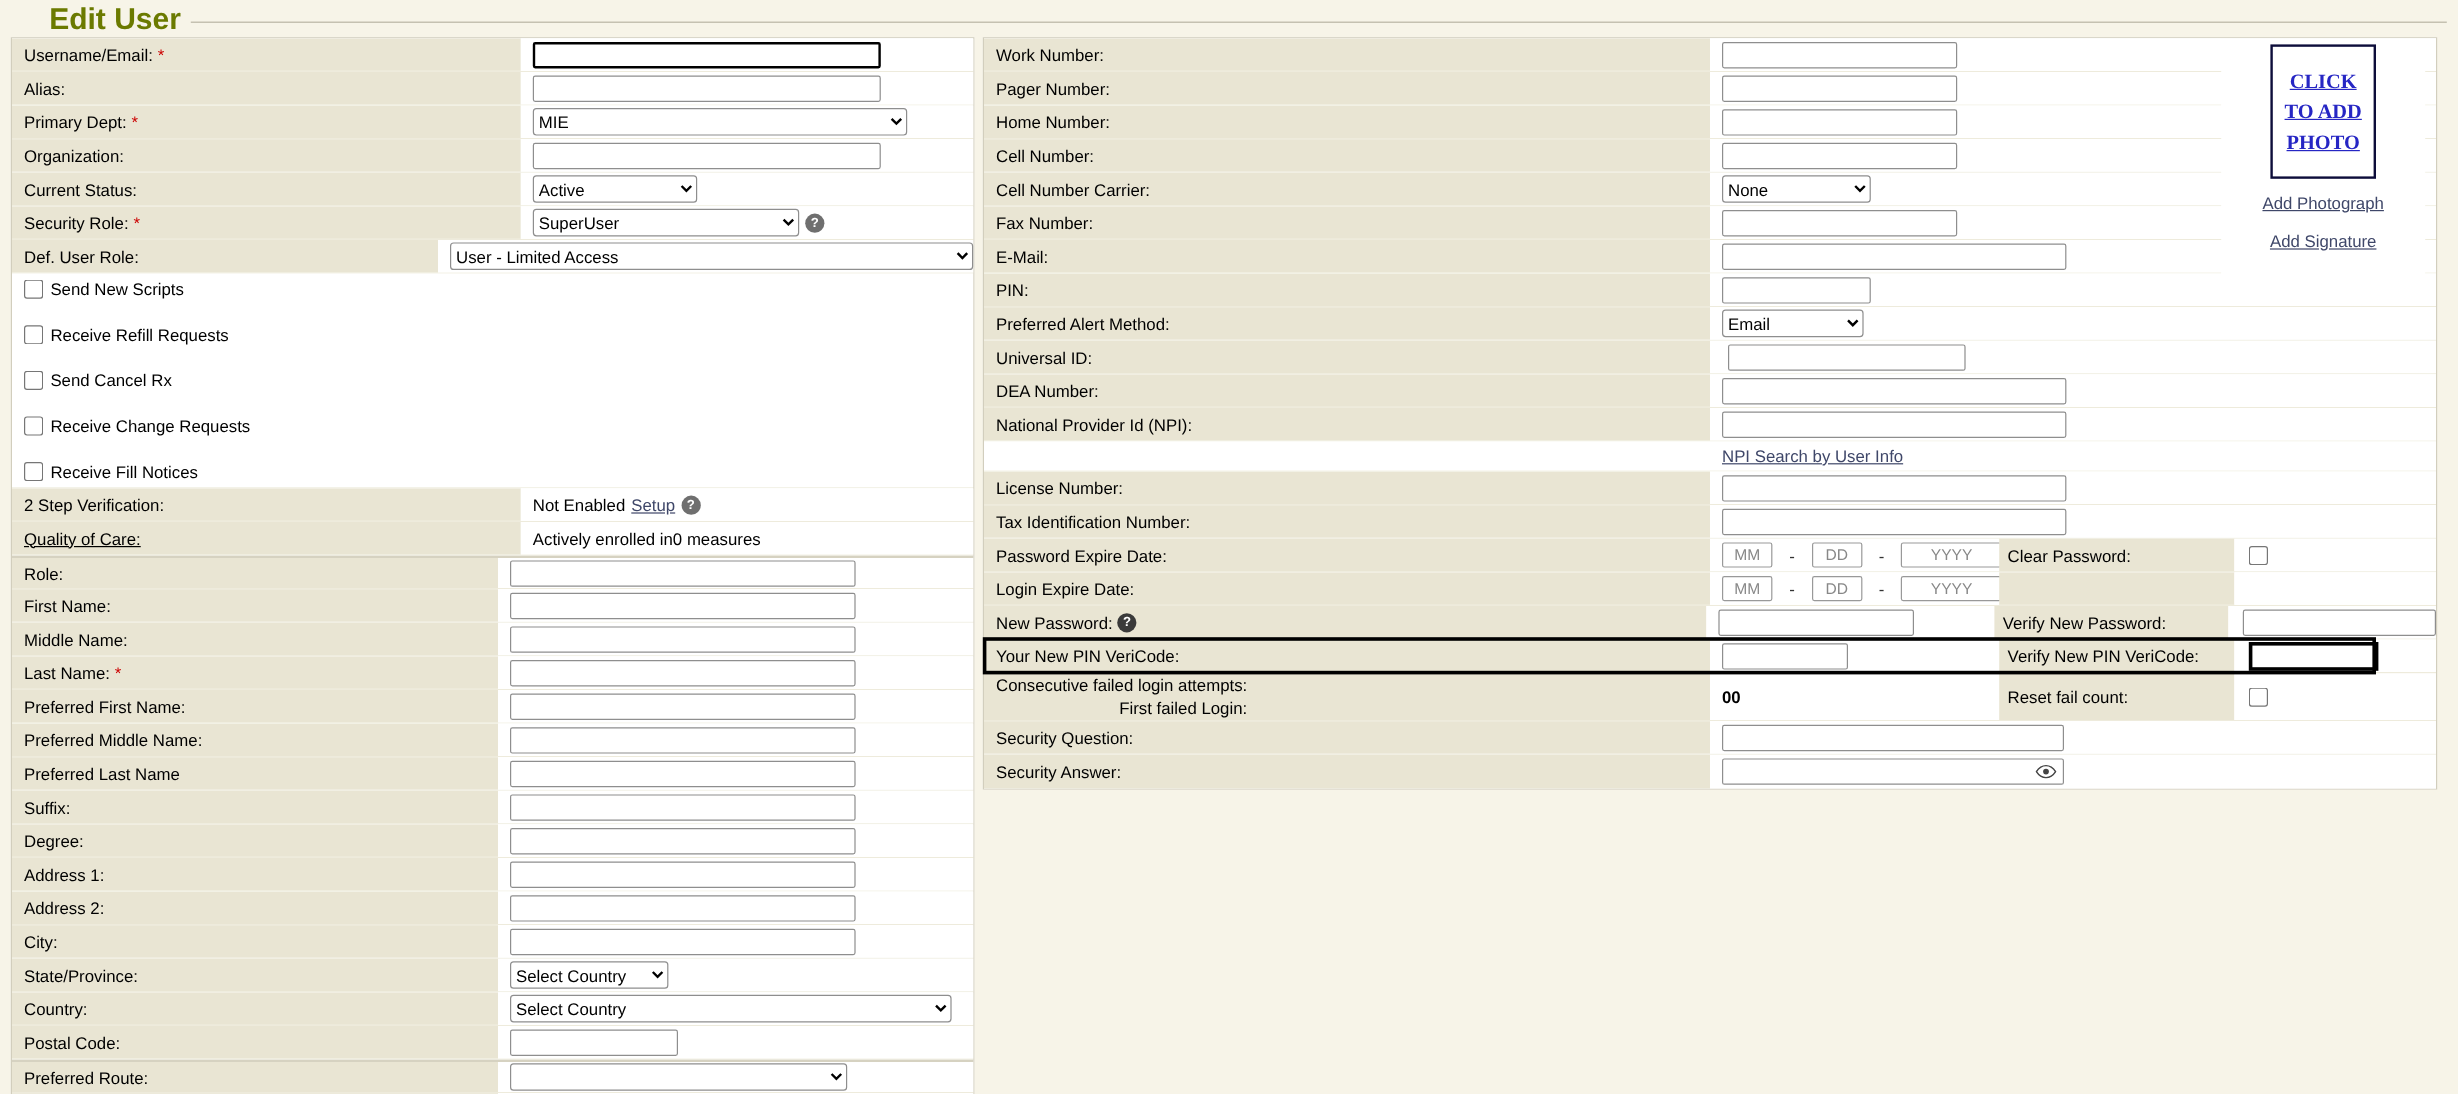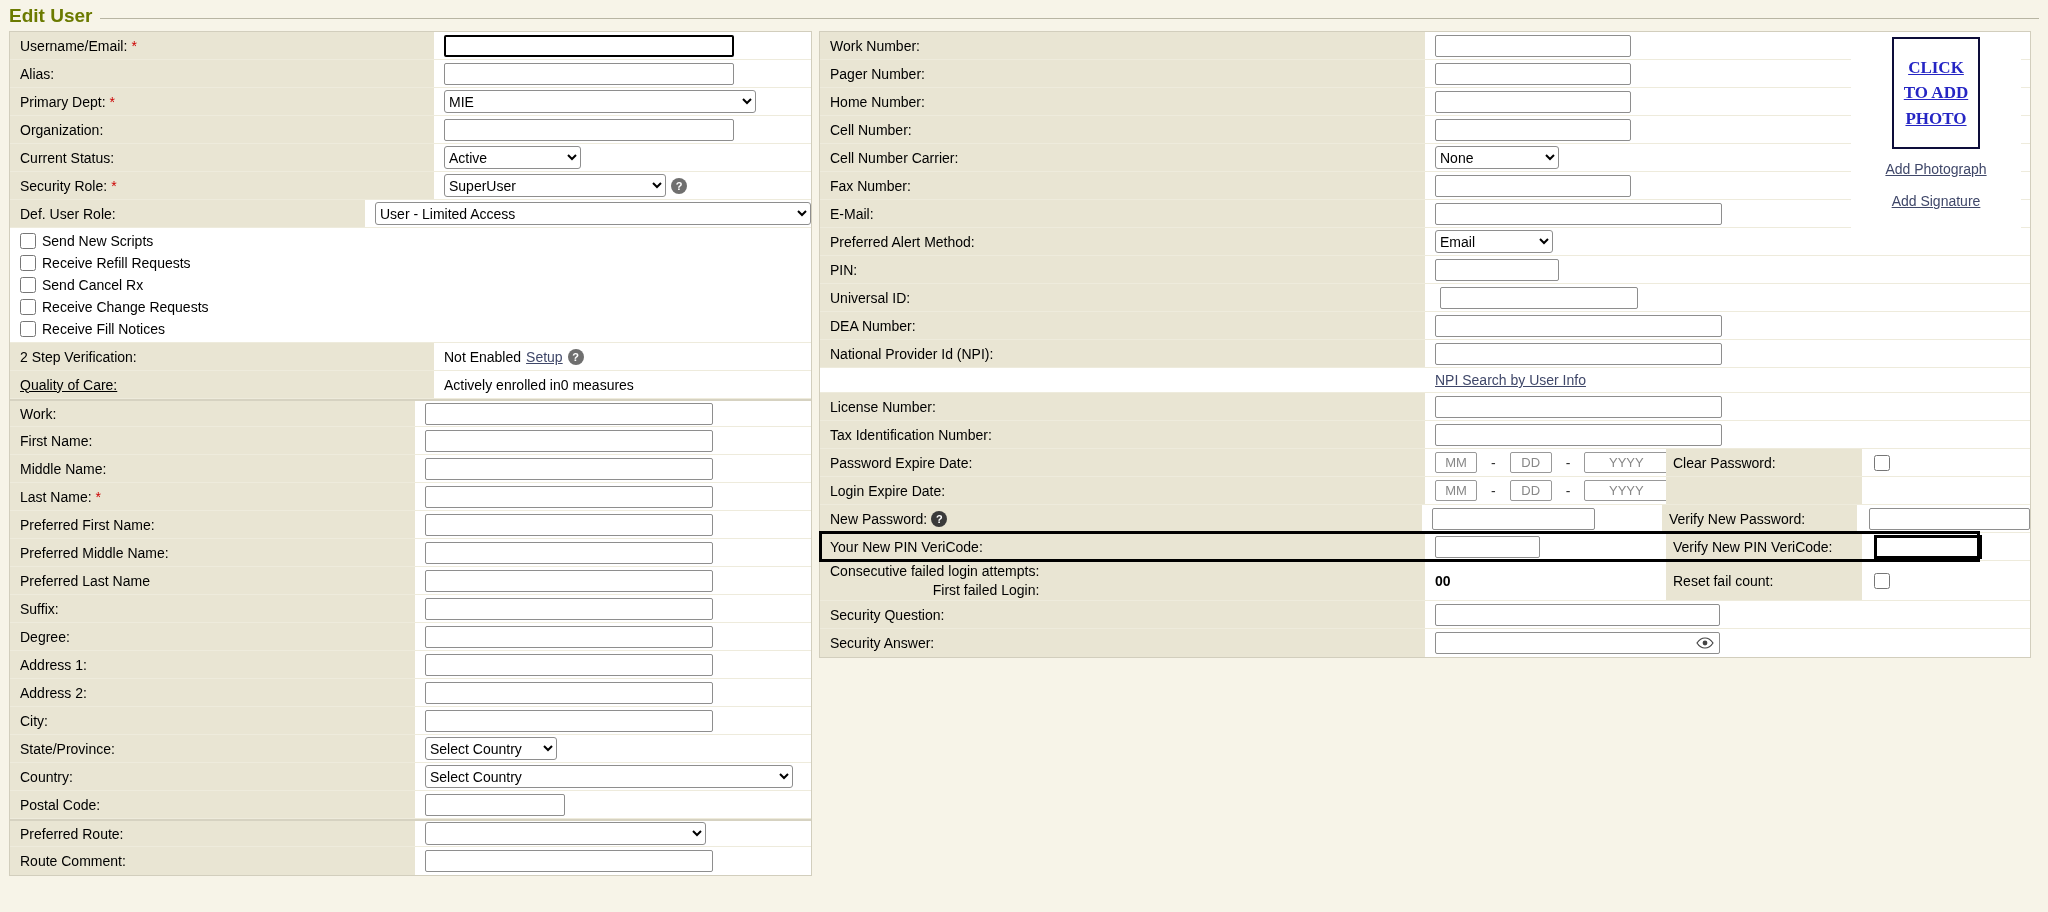--- a/index.html
+++ b/index.html
@@ -4,21 +4,21 @@
 <style>
   * { box-sizing: border-box; }
   html,body { margin:0; padding:0; }
   body {
     width:2048px; height:912px; overflow:hidden;
     background:#f7f4e8; color:#000;
     font-family:"Liberation Sans", sans-serif; font-size:14px;
   }
   .wrap { padding:3px 9px 0 9px; }
   .hdr { display:flex; align-items:center; height:26px; }
-  .title { color:#6b7a00; font-weight:bold; font-size:19px; white-space:nowrap; margin-right:8px; }
+  .title { color:#6b7a00; font-weight:bold; font-size:25px; white-space:nowrap; margin-right:8px;margin-left:32px; }
   .rule { flex:1; border-top:1px solid #b8b5a3; margin-top:4px; }
   .cols { display:flex; gap:7px; align-items:flex-start; margin-top:2px; }
   .tbl { background:#fff; border:1px solid #d2cebd; }
   .left-tbl { width:803px; }
   .right-region { width:1212px; position:relative; }
   .right-tbl { width:100%; }
 
   .row { display:flex; align-items:stretch; min-height:28px; border-bottom:1px solid #eeebdc; background:#fff; }
   .row:last-child { border-bottom:none; }
   .lc { background:#e9e5d3; display:flex; align-items:center; gap:4px; padding:0 4px 0 10px; }
@@ -31,21 +31,21 @@
   .lc2 { width:196px; background:#e9e5d3; display:flex; align-items:center; padding-left:7px; }
   .fc3 { flex:1; display:flex; align-items:center; padding-left:12px; background:#fff; }
 
   .req { color:#c00; }
   .ti { height:22px; border:1px solid #8e8e8e; border-radius:2px; font-family:inherit; font-size:14px; padding:0 5px; background:#fff; }
   .sel { height:23px; font-family:inherit; font-size:14px; border:1px solid #8e8e8e; border-radius:3px; background:#fff; }
   .focus-black { border:2px solid #000; }
   .hl-input { border:3px solid #000; border-radius:0; height:24px; }
   .lnk { color:#3f4769; text-decoration:underline; cursor:pointer; }
   .help { width:16px; height:16px; min-width:16px; border-radius:50%; background:#6f6f6f; color:#fff; font-size:11px; font-weight:bold; display:inline-flex; align-items:center; justify-content:center; cursor:pointer; }
-  .cbcol { flex-direction:column; align-items:flex-start; padding:2px 0 2px 10px; gap:0; }
+  .cbcol { flex-direction:column; align-items:flex-start; padding:2px 0 2px 10px; gap:16px; }
   .cbrow { display:flex; align-items:center; gap:6px; height:22px; }
   .cb { width:16px; height:16px; margin:0; }
   .u { text-decoration:underline; }
   .sep-top { border-top:2px solid #d6d2c1; }
   .hlrow { position:relative; }
   .hlrow::after { content:""; position:absolute; top:-2px; bottom:-2px; left:-1px; right:50px; border:3px solid #000; pointer-events:none; }
   .two-line { line-height:1.35;text-align:right; }
   .bold { font-weight:bold; }
   .dgrp { display:flex; align-items:center; gap:14px; }
   .dti { height:21px; border:1px solid #999; border-radius:2px; text-align:center; font-size:13px; font-family:inherit; padding:0 2px; background:#fff; }
@@ -182,21 +182,21 @@
         <div class="lc">
             <span class="u">Quality of Care:</span>
           </div>
         <div class="fc">
             <span>Actively enrolled in0 measures</span>
           </div>
       </div>
 
       <div class="row s2 sep-top">
         <div class="lc">
-            <span>Work:</span>
+            <span>Role:</span>
           </div>
         <div class="fc">
             <input class="ti" style="width: 288px;">
           </div>
       </div>
 
       <div class="row s2">
         <div class="lc">
             <span>First Name:</span>
           </div>
@@ -404,34 +404,34 @@
           <div class="lc">
               <span>E-Mail:</span>
             </div>
           <div class="fc">
               <input class="ti" style="width: 287px;">
             </div>
         </div>
 
         <div class="row">
           <div class="lc">
+              <span>PIN:</span>
+            </div>
+          <div class="fc">
+              <input class="ti" style="width: 124px;">
+            </div>
+        </div>
+
+        <div class="row">
+          <div class="lc">
               <span>Preferred Alert Method:</span>
             </div>
           <div class="fc">
             <select class="sel" style="width:118px"><option>Email</option></select>
           </div>
-        </div>
-
-        <div class="row">
-          <div class="lc">
-              <span>PIN:</span>
-            </div>
-          <div class="fc">
-              <input class="ti" style="width: 124px;">
-            </div>
         </div>
 
         <div class="row">
           <div class="lc">
               <span>Universal ID:</span>
             </div>
           <div class="fc">
               <input class="ti" style="width: 198px; margin-left: 5px;">
             </div>
         </div>

